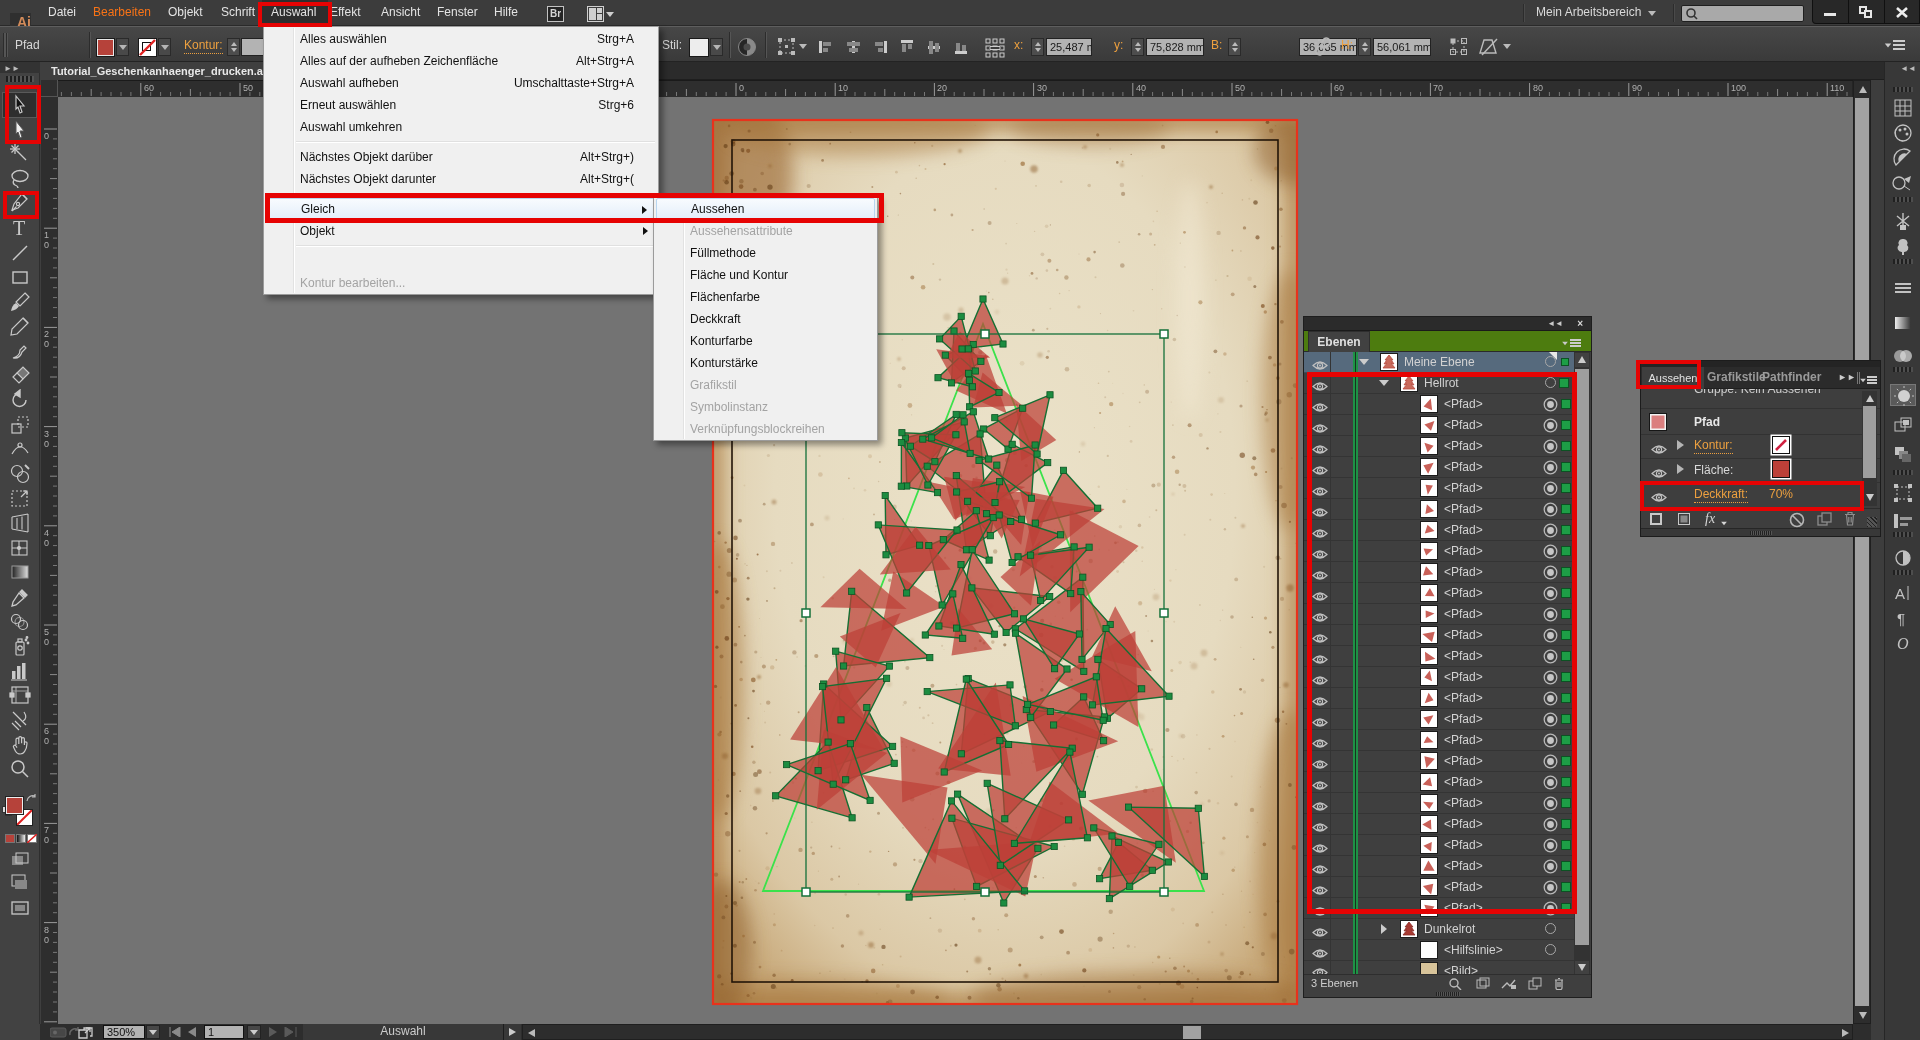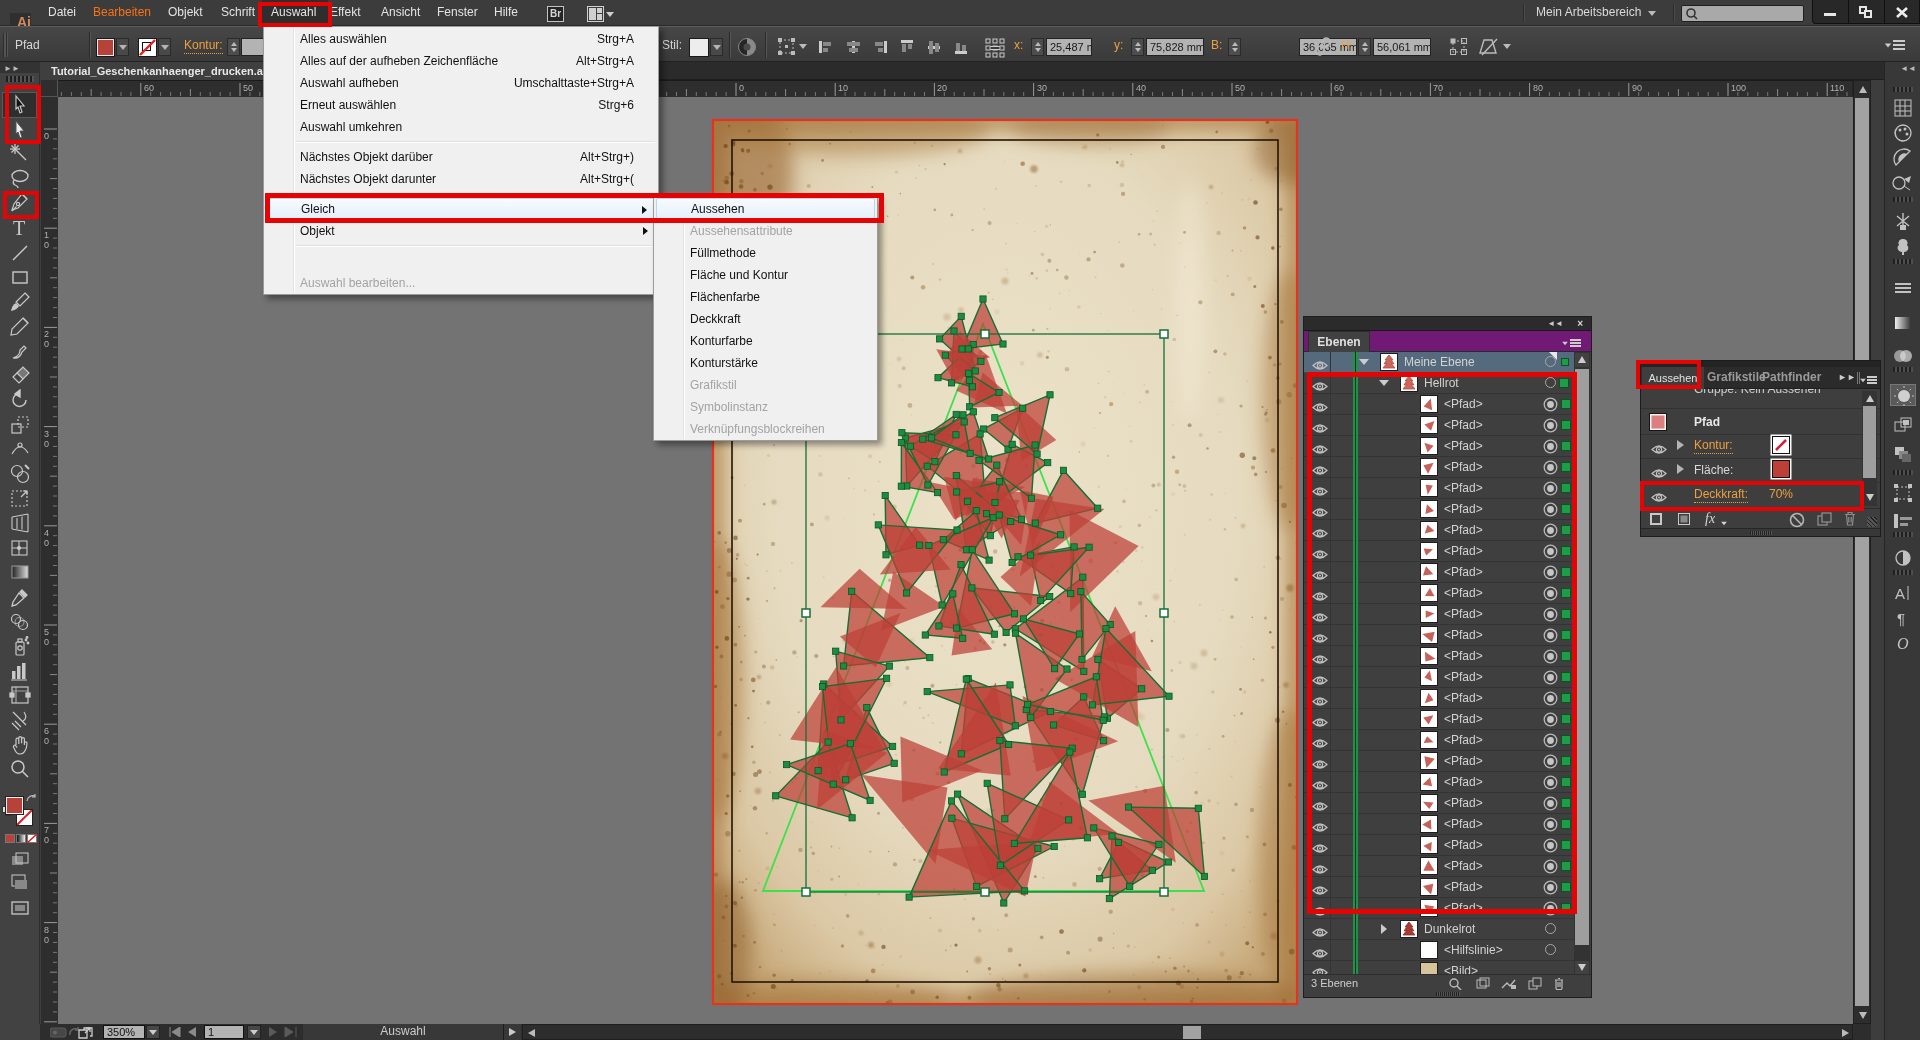--- a/index.html
+++ b/index.html
@@ -2115,21 +2115,21 @@
         <svg width="24" height="20" viewBox="0 0 24 20" style="position:absolute;left:1px;top:1px">
           <text x="6" y="16" font-size="16" font-style="italic" fill="#c2c2c2" font-family="Liberation Serif">O</text>
         </svg>
       </div>
     </div>
 <div class="abs panel" style="left:1303px;top:316px;width:289px;height:682px;background:#3f3f3f;border:1px solid #1e1e1e">
       <div class="abs" style="left:0;top:0;width:100%;height:14px;background:#2b2b2b;border-bottom:1px solid #1a1a1a">
         <div class="abs" style="right:28px;top:2px;color:#c9c9c9;font-size:8px">◄◄</div>
         <div class="abs" style="right:8px;top:1px;color:#d9d9d9;font-size:10px;font-weight:bold">×</div>
       </div>
-      <div class="abs" style="left:0;top:14px;width:100%;height:21px;background:#701a75;border-bottom:1px solid #2a2a2a">
+      <div class="abs" style="left:0;top:14px;width:100%;height:21px;background:#4d7c0f;border-bottom:1px solid #2a2a2a">
         <div class="abs" style="left:4px;top:0;width:62px;height:21px;background:#414141;border:1px solid #2e2e2e;border-bottom:none;color:#e0e0e0;font-size:12px;font-weight:bold;text-align:center;line-height:20px">Ebenen</div>
         <div class="abs" style="right:10px;top:8px;width:11px;height:2px;background:#ccc;box-shadow:0 3px 0 #ccc,0 6px 0 #ccc"></div>
         <div class="abs tri-d" style="right:22px;top:10px;transform:scale(0.7)"></div>
       </div>
       <div class="ebrow" style="top:35px;background:#566a7d;border-bottom:1px solid #3c4c5c">
  <span class="eye"><svg width="16" height="11" viewBox="0 0 16 11">
             <path d="M1 5.5 Q8 -1.5 15 5.5 Q8 12.5 1 5.5Z" fill="none" stroke="#c0c0c0" stroke-width="1.2"></path>
             <circle cx="8" cy="5.5" r="2.6" fill="none" stroke="#c0c0c0" stroke-width="1.2"></circle>
             <circle cx="8" cy="5.5" r="1" fill="#c0c0c0"></circle>
           </svg></span>
@@ -2736,21 +2736,21 @@
       <div class="mi hl" style="top:171px">
         <span class="lab">Gleich</span>
         <span style="position:absolute;right:8px;top:7px;width:0;height:0;border-top:4px solid transparent;border-bottom:4px solid transparent;border-left:5px solid #111"></span>
       </div>
       <div class="mi" style="top:193px">
         <span class="lab">Objekt</span>
         <span style="position:absolute;right:8px;top:7px;width:0;height:0;border-top:4px solid transparent;border-bottom:4px solid transparent;border-left:5px solid #111"></span>
       </div>
       <div class="msep" style="top:218px"></div>
       <div class="mi dis" style="top:245px">
-        <span class="lab">Auswahl bearbeiten...</span>
+        <span class="lab">Kontur bearbeiten...</span>
       </div>
     </div>
 <div class="abs menu" style="left:653px;top:196px;width:225px;height:245px;z-index:51">
       <div class="gut" style="left:29px"></div>
       <div class="mi hl" style="top:1px">
         <span class="lab">Aussehen</span>
       </div>
       <div class="mi dis" style="top:23px">
         <span class="lab">Aussehensattribute</span>
       </div>

